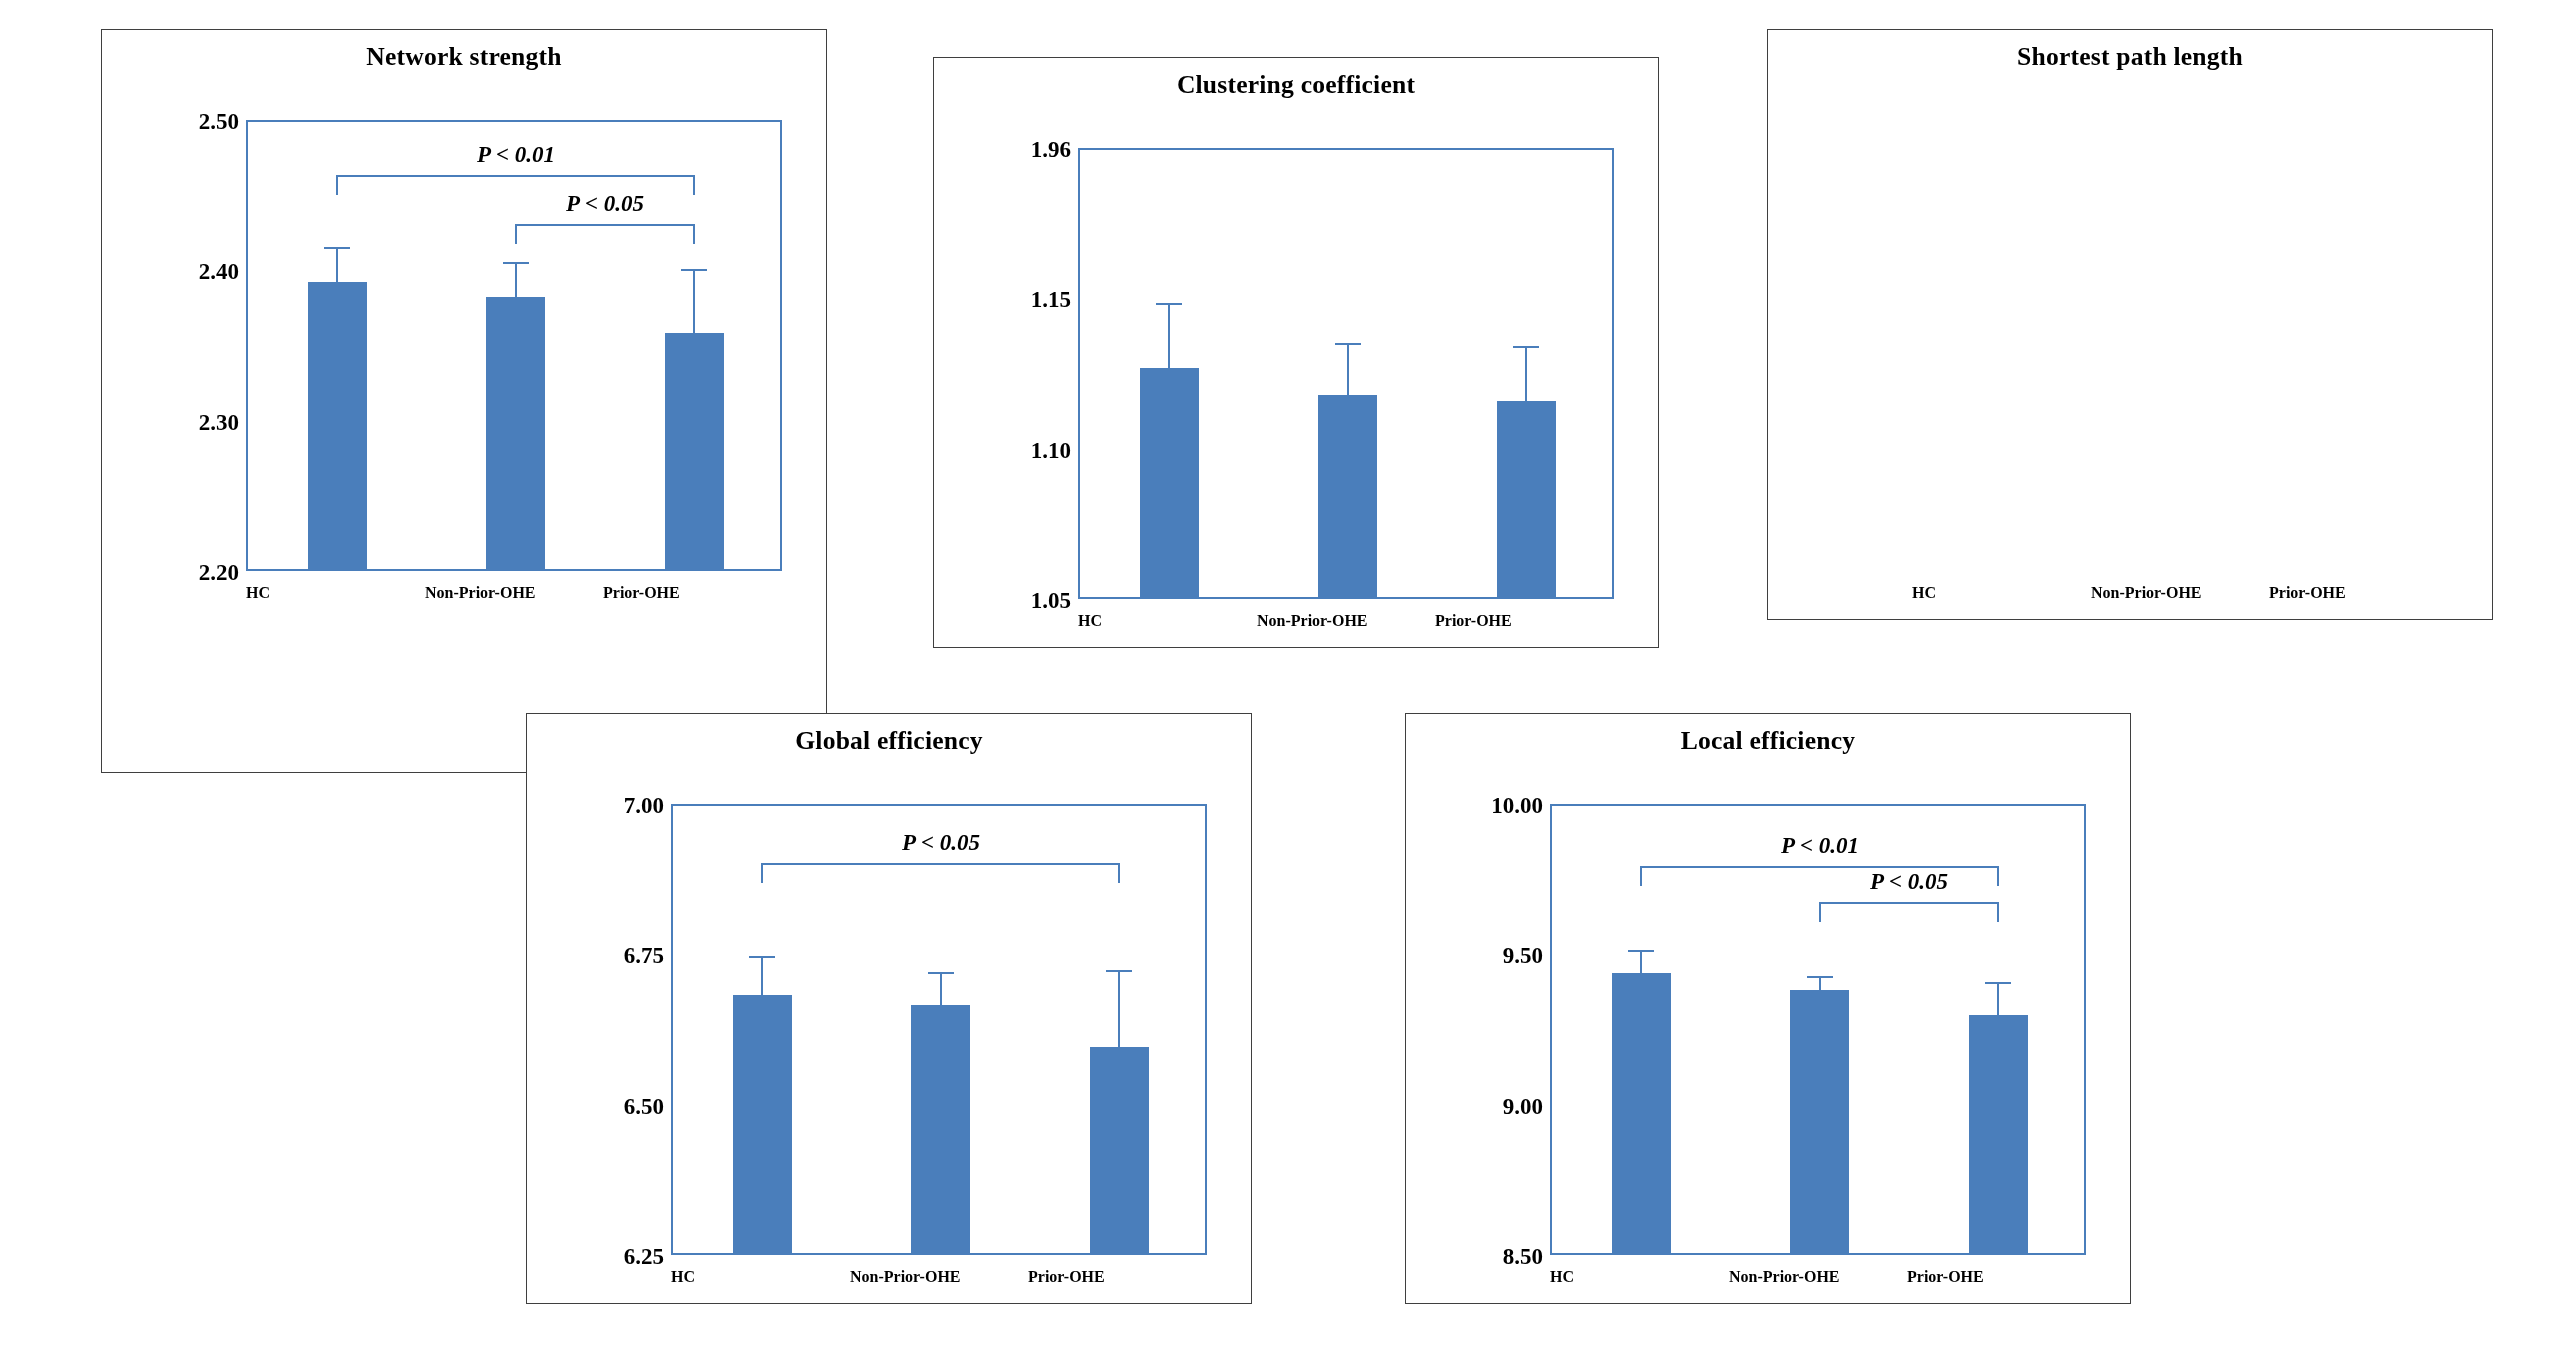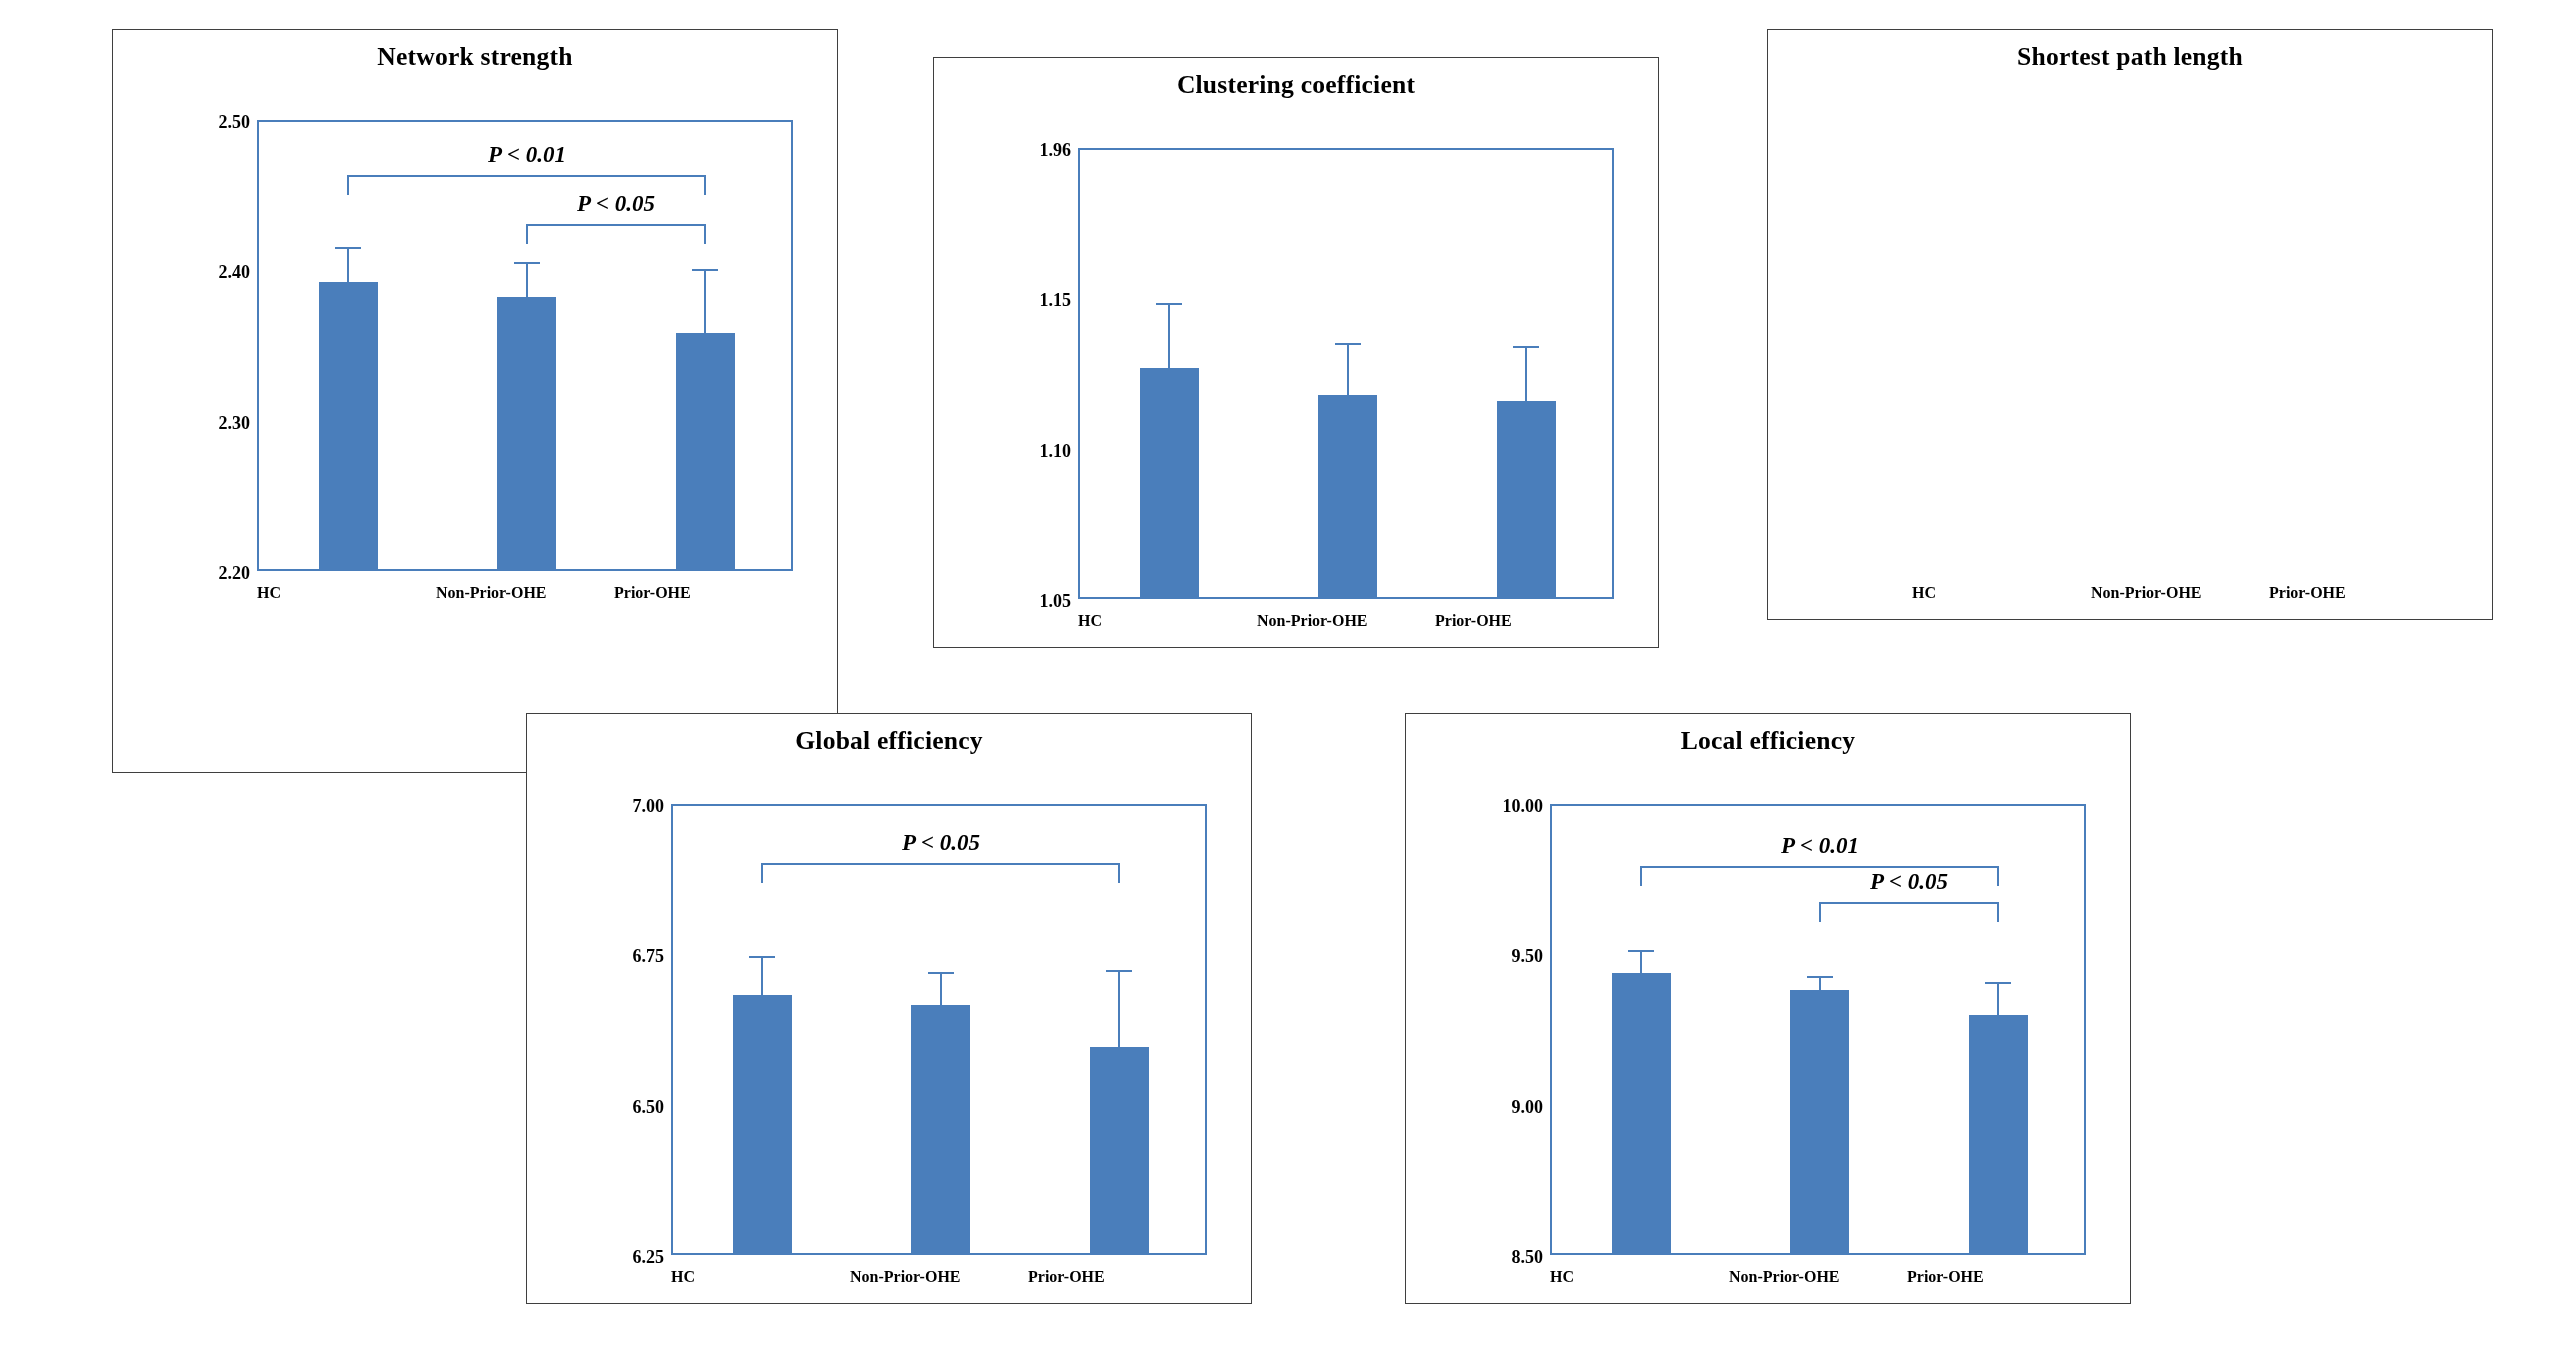--- a/index.html
+++ b/index.html
@@ -42,21 +42,21 @@
     background: #ffffff;
   }
   
 
   .ytick {
     position: absolute;
     right: 100%;
     transform: translateY(-50%);
     padding-right: 9px;
     white-space: nowrap;
-    font-size: 18px;
+    font-size: 23px;
     font-weight: bold;
     color: #000000;
     font-family: "Liberation Serif", serif;
   }
 
   .bar {
     position: absolute;
     bottom: 0;
     background: #4a7ebb;
   }
@@ -101,21 +101,21 @@
     transform: translateX(-50%);
     background: #ffffff;
     padding: 0 7.5px;
   }
 </style>
 </head>
 <body>
 
 <div id="page">
 
-<div class="panel" style="left: 112px; top: 29px; width: 726px; height: 744px; border-color: rgb(63, 63, 63);">
+<div class="panel" style="left: 101px; top: 29px; width: 726px; height: 744px; border-color: rgb(63, 63, 63);">
       <div class="panel-title" style="top: 12px;">Network strength</div>
       <div class="plot" style="left: 144px; top: 90px; width: 536px; height: 451px; border-color: rgb(74, 126, 187);">
         <div class="ytick" style="top: 0px;">2.50</div>
         <div class="ytick" style="top: 150px;">2.40</div>
         <div class="ytick" style="top: 301px;">2.30</div>
         <div class="ytick" style="top: 451px;">2.20</div>
         <div class="bar" style="left: 60px; width: 59px; height: 287px; background: rgb(74, 126, 187);"></div>
         <div class="errbar" style="left: 88px; top: 125px; height: 39px; background: rgb(74, 126, 187);"></div>
         <div class="errcap" style="left: 76px; top: 125px; width: 25.6px; background: rgb(74, 126, 187);"></div>
         <div class="bar" style="left: 238px; width: 59px; height: 272px; background: rgb(74, 126, 187);"></div>

